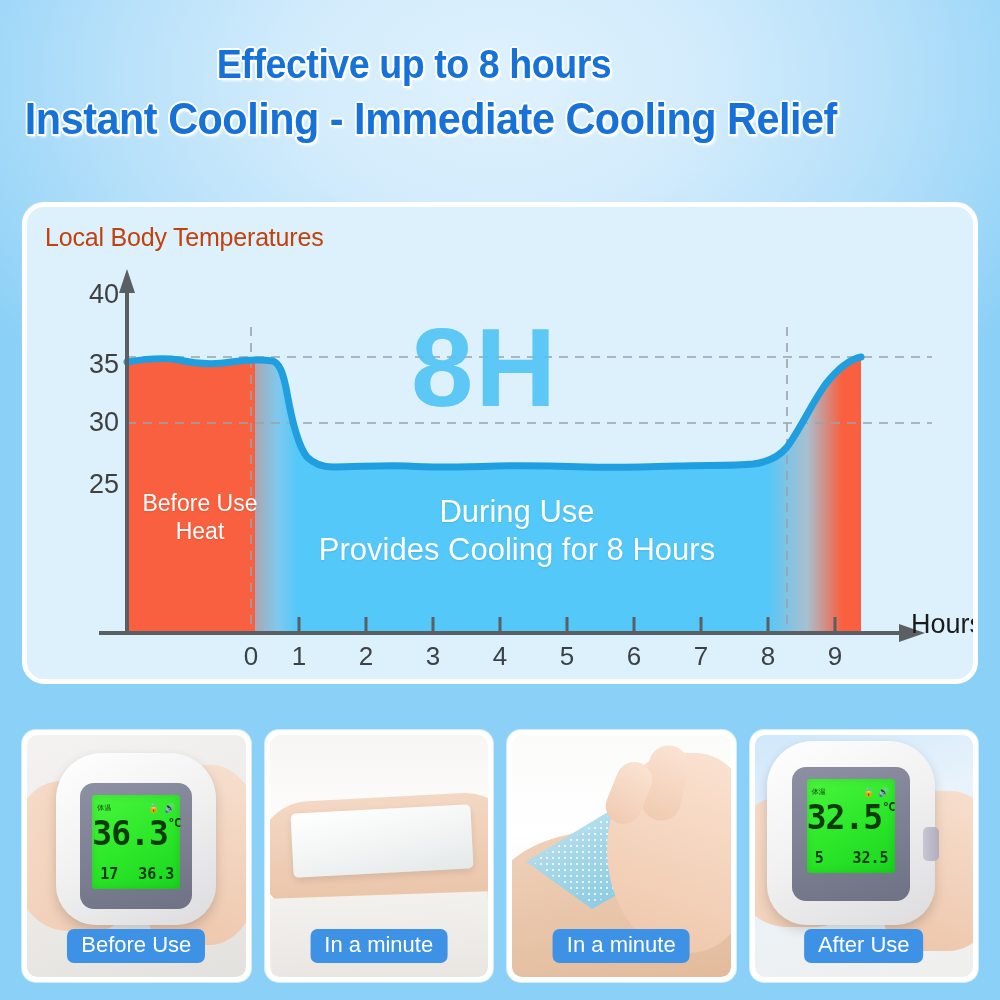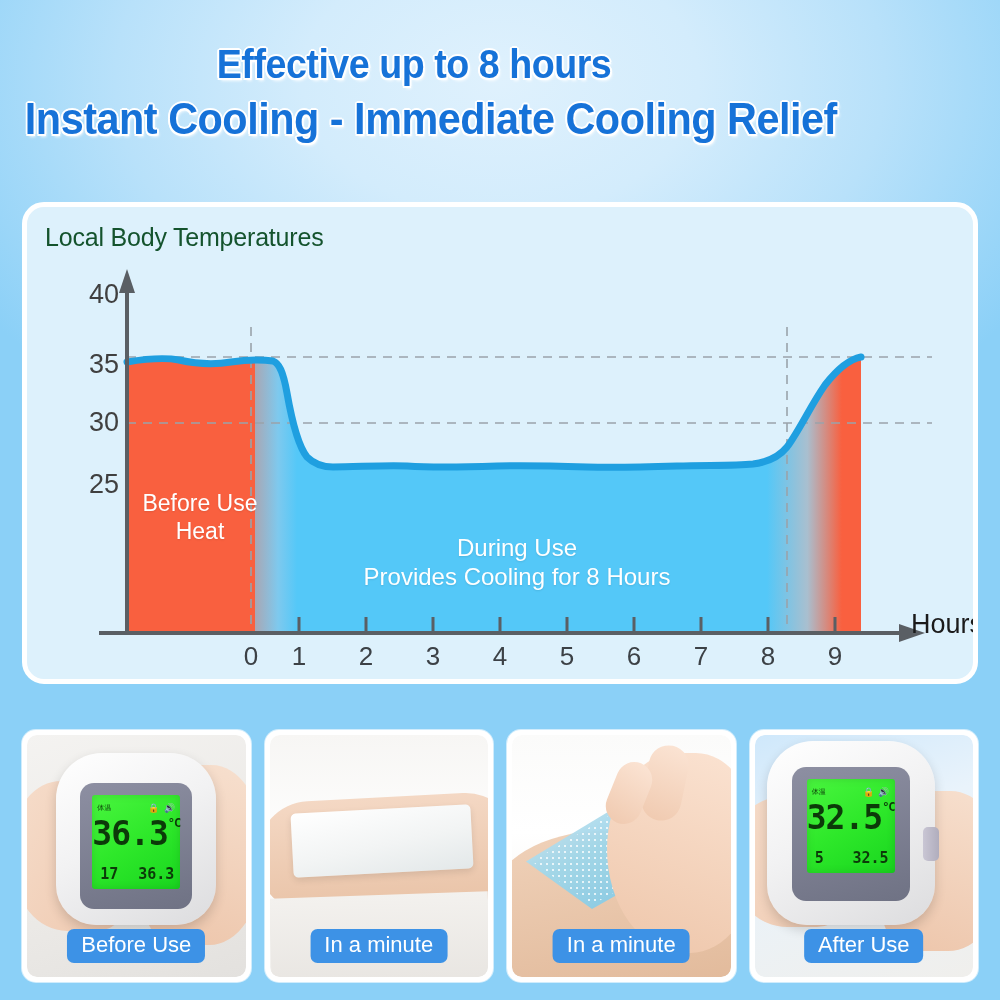--- a/index.html
+++ b/index.html
@@ -38,21 +38,21 @@
   .chart-panel {
     position: absolute;
     left: 22px; top: 202px; width: 956px; height: 482px;
     background: #ddf1fc;
     border: 5px solid #ffffff;
     border-radius: 22px;
     overflow: hidden;
   }
   .chart-title {
     position: absolute; left: 18px; top: 16px;
-    font-size: 25px; color: #14532d; letter-spacing: -0.2px;
+    font-size: 25px; color: #c2410c; letter-spacing: -0.2px;
     white-space: nowrap;
   }
 
   .plot {
     position: absolute; left: 0; top: 0; width: 946px; height: 472px;
   }
 
   
   .ylab {
     position: absolute;
@@ -82,22 +82,21 @@
     color: #ffffff; text-align: center;
     line-height: 1.22;
     text-shadow: 0 1px 2px rgba(0,0,0,0.10);
   }
   .label-before {
     left: 98px; top: 282px; width: 150px;
     font-size: 23px;
   }
   .label-during {
     left: 280px; top: 286px; width: 420px;
-    font-size: 24px;
-    margin-top: 40px;
+    font-size: 31px;
   }
   .big-8h {
     position: absolute; left: 384px; top: 96px;
     font-size: 112px; font-weight: bold;
     color: #53c4f5;
     letter-spacing: 2px;
     opacity: 0.92;
     -webkit-background-clip: text;
   }
 
@@ -314,20 +313,21 @@
   <div class="xlab" style="left:391px;">3</div>
   <div class="xlab" style="left:458px;">4</div>
   <div class="xlab" style="left:525px;">5</div>
   <div class="xlab" style="left:592px;">6</div>
   <div class="xlab" style="left:659px;">7</div>
   <div class="xlab" style="left:726px;">8</div>
   <div class="xlab" style="left:793px;">9</div>
 
   <div class="xaxis-name">Hours</div>
 
+  <div class="big-8h">8H</div>
 
   <div class="region-label label-before">
     <div>Before Use</div>
     <div>Heat</div>
   </div>
   <div class="region-label label-during">
     <div>During Use</div>
     <div>Provides Cooling for 8 Hours</div>
   </div>
 </div>

